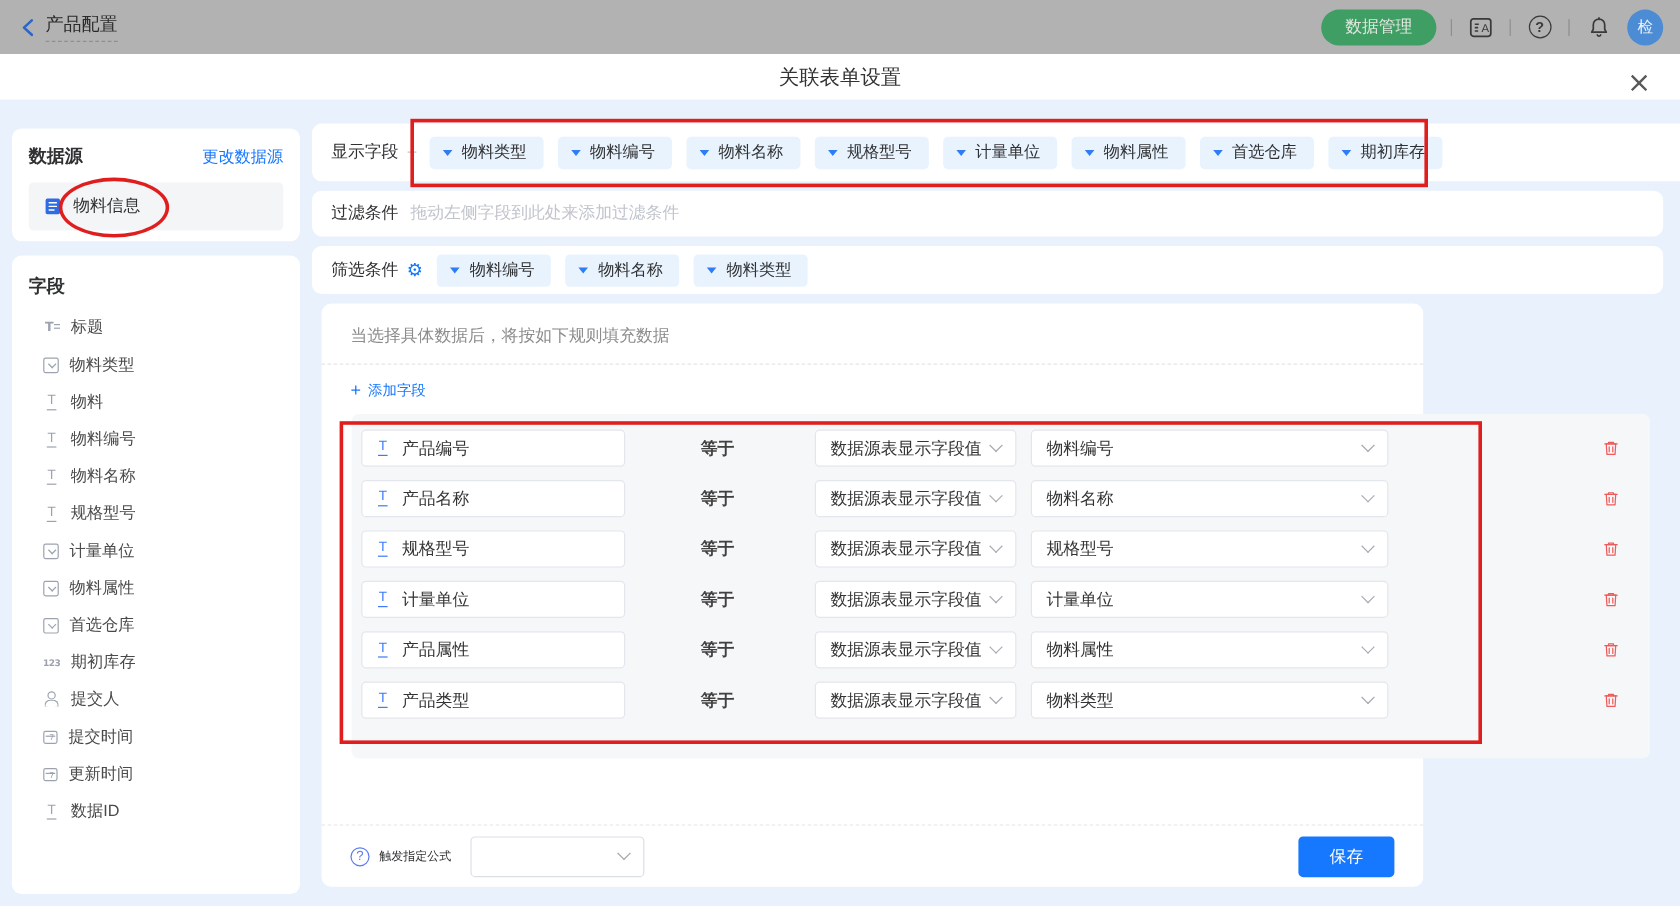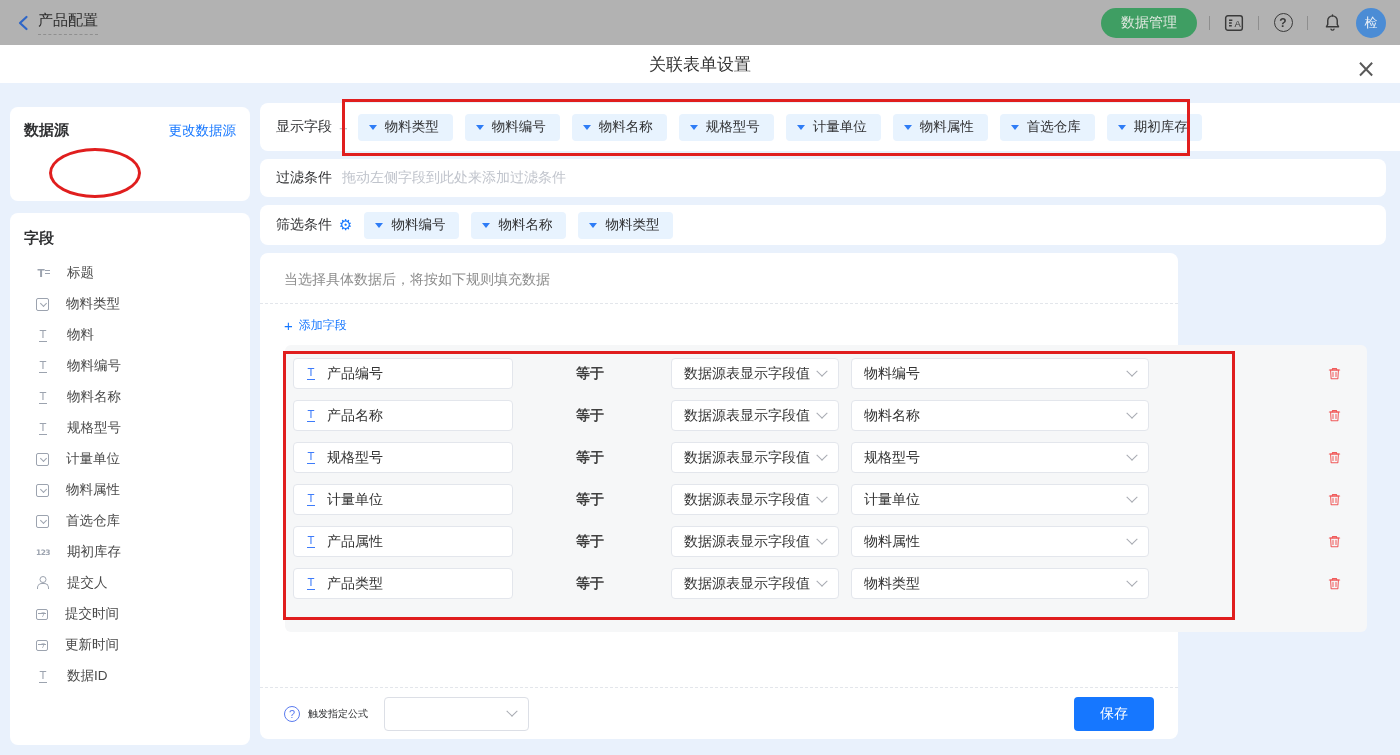--- a/index.html
+++ b/index.html
@@ -44,21 +44,21 @@
   .sb-card1 { left:10px; top:107px; width:240px; height:94px; padding:14px 14px 0 14px; }
   .sb-card1-head { display:flex; align-items:center; justify-content:space-between; }
   .sb-title { font-size:15px; font-weight:bold; color:#303133; }
   .sb-link { font-size:13.5px; color:#1677FF; cursor:pointer; }
   .sb-ds-item { margin-top:12px; height:40px; background:#F4F5F7; border-radius:4px;
     display:flex; align-items:center; padding:0 12px; gap:9px; cursor:pointer; }
   .sb-ds-label { font-size:14px; color:#303133; }
 
   .sb-card2 { left:10px; top:213px; width:240px; height:532px; padding:16px 0 0 14px; }
   .field-list { margin-top:14px; display:flex; flex-direction:column; gap:9px; }
-  .field-item { height:22px; display:flex; align-items:center; gap:17px; padding-left:12px;
+  .field-item { height:22px; display:flex; align-items:center; gap:9px; padding-left:12px;
     cursor:grab; color:#4A4A4A; font-size:13.5px; }
 
   
   .fi { position:relative; width:14px; height:14px; flex:none; color:#9CA3AF;
     display:inline-flex; align-items:center; justify-content:center; font-family:"DejaVu Sans",sans-serif; }
   .fi-text::before { content:"T"; font-size:10.5px; line-height:11px; border-bottom:1px solid currentColor; padding:0 1px 1px; }
   .fi-title::before { content:"T"; font-size:10.5px; line-height:11px; font-weight:bold; margin-right:4px; }
   .fi-title::after { content:""; position:absolute; right:0; top:4px; width:5px;
     border-top:1px solid currentColor; box-shadow:0 3px 0 currentColor; }
   .fi-select { border:1px solid currentColor; border-radius:2px; width:13px; height:13px; }
@@ -89,21 +89,21 @@
   .row-filter { left:260px; top:159px; width:1126px; height:38px;
     display:flex; align-items:center; padding:0 16px; }
   .filter-placeholder { color:#C0C4CC; font-size:14px; margin-left:10px; }
 
   .row-query { left:260px; top:205px; width:1126px; height:40px;
     display:flex; align-items:center; padding:0 16px; }
   .gear-icon { color:#1677FF; font-size:15px; margin:0 12px 0 7px; cursor:pointer;
     font-family:"DejaVu Sans",sans-serif; }
   .gear-icon::before { content:"\2699"; }
 
-  .panel { left:260px; top:253px; width:918px; height:486px; }
+  .panel { left:268px; top:253px; width:918px; height:486px; }
   .panel-hint { padding:18px 24px 0; color:#8C8C8C; font-size:14px; }
   .dashed-line { margin:14px 0 0; border-top:1px dashed #E3E6EB; }
   .add-field { margin:13px 0 0 24px; color:#1677FF; font-size:12px; cursor:pointer;
     display:inline-flex; align-items:center; gap:6px; }
   .add-field::before { content:"+"; font-size:15px; }
 
   .map-container { position:absolute; left:25px; top:92px; width:1082px; height:287px;
     background:#F6F7F8; border-radius:6px; padding:13px 0 0 8px; }
   .map-row { display:flex; align-items:center; height:31px; margin-bottom:11px; }
   .map-target { width:220px; height:31px; background:#fff; border:1px solid #E3E6EC; border-radius:4px;
@@ -182,20 +182,29 @@
 <div class="modal-header">
   <span class="modal-title">关联表单设置</span>
   <span class="modal-close">×</span>
 </div>
 
 <div class="card sb-card1">
   <div class="sb-card1-head">
     <span class="sb-title">数据源</span>
     <span class="sb-link">更改数据源</span>
   </div>
+  <div class="sb-ds-item">
+    <span>
+      <svg width="16" height="16" viewBox="0 0 16 16">
+          <rect x="2" y="1.5" width="12" height="13" rx="1.5" fill="#2E6BE6"></rect>
+          <path d="M5 5h6 M5 8h6 M5 11h4" stroke="#fff" stroke-width="1.2" stroke-linecap="round"></path>
+        </svg>
+    </span>
+    <span class="sb-ds-label">物料信息</span>
+  </div>
 </div>
 
 <div class="card sb-card2">
   <span class="sb-title">字段</span>
   <div class="field-list">
 
       <div class="field-item">
         <span class="fi fi-title"></span>
         <span>标题</span>
       </div>

